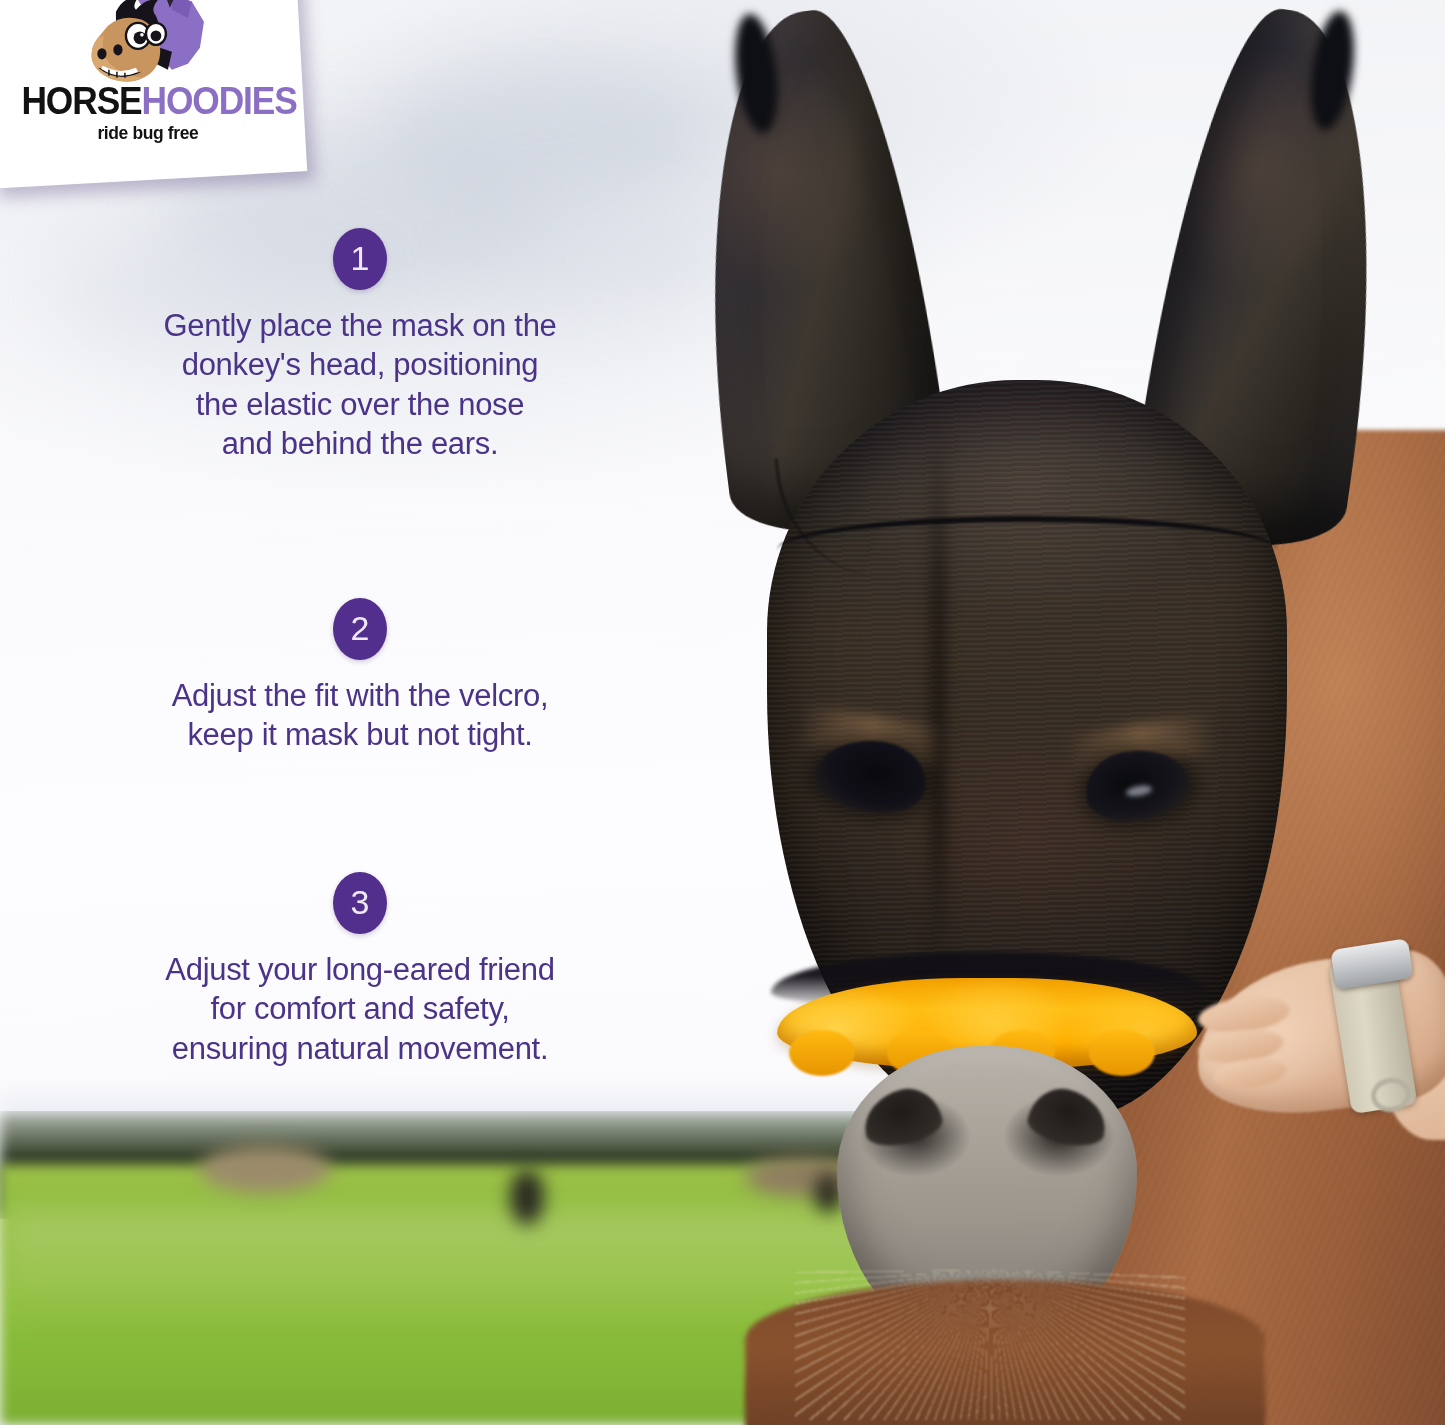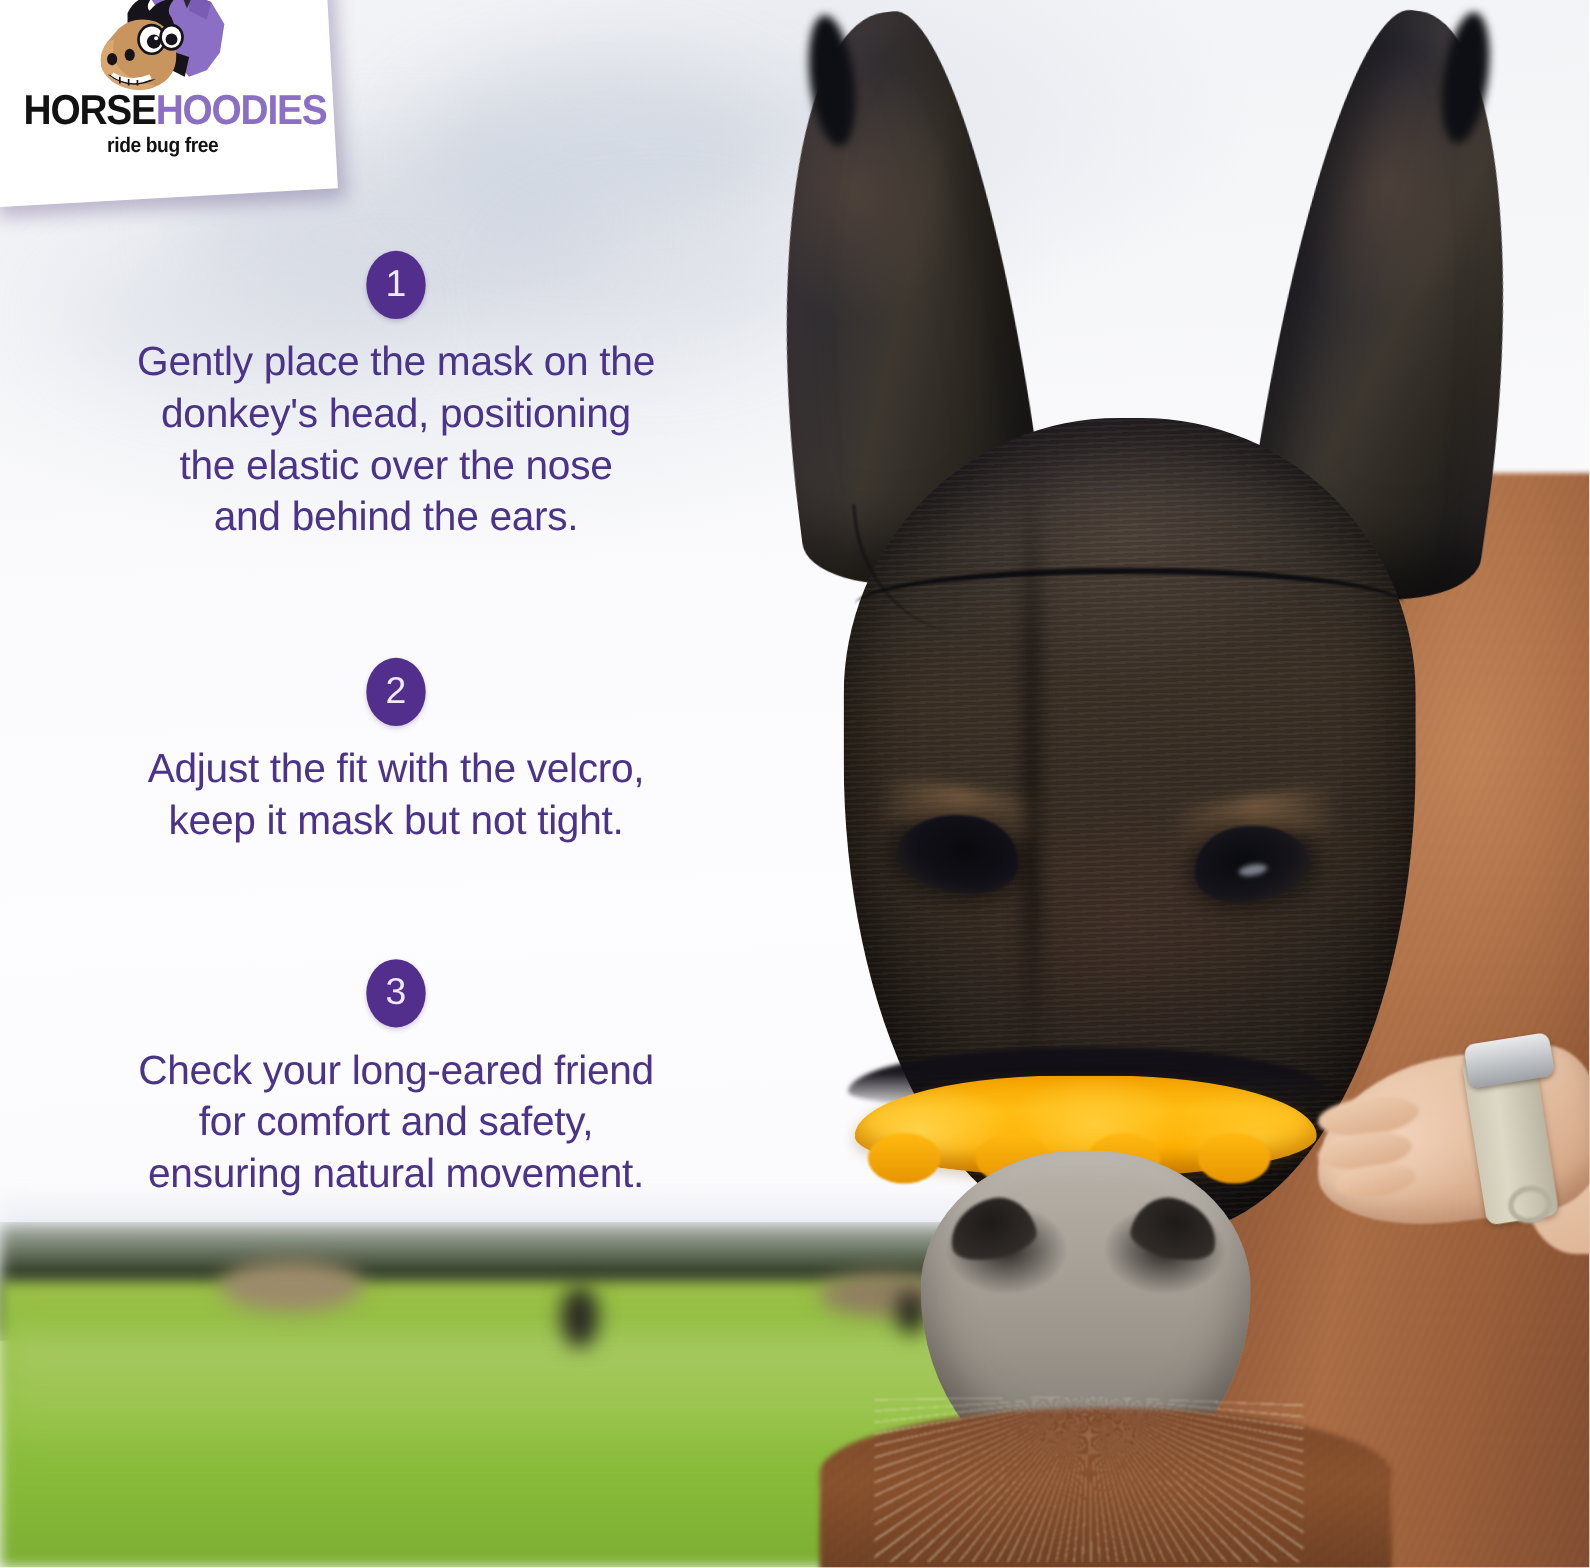--- a/index.html
+++ b/index.html
@@ -273,21 +273,21 @@
     display:inline-flex; align-items:center; justify-content:center;
     width:54px; height:62px; border-radius:50%;
     background:#532f8d; color:#efeaf7;
     font-size:34px; font-weight:400; line-height:1;
     box-shadow:0 2px 5px rgba(60,30,100,.22);
     padding-bottom:2px;
   }
   .step-text {
     margin-top:16px;
     color:#4a3388;
-    font-size:37px; line-height:1.27; font-weight:400;
+    font-size:31px; line-height:1.27; font-weight:400;
     letter-spacing:-.3px; white-space:pre-line;
   }
 </style>
 </head>
 <body>
 
 <div id="stage">
 
   <div class="photo-bg"></div>
 
@@ -407,20 +407,20 @@
     </div>
 
     <div class="step step-2">
       <div class="badge">2</div>
       <div class="step-text">Adjust the fit with the velcro,
 keep it mask but not tight.</div>
     </div>
 
     <div class="step step-3">
       <div class="badge">3</div>
-      <div class="step-text">Check your long-eared friend
+      <div class="step-text">Adjust your long-eared friend
 for comfort and safety,
 ensuring natural movement.</div>
     </div>
 
   </div>
 
 </div>
 
 </body></html>

